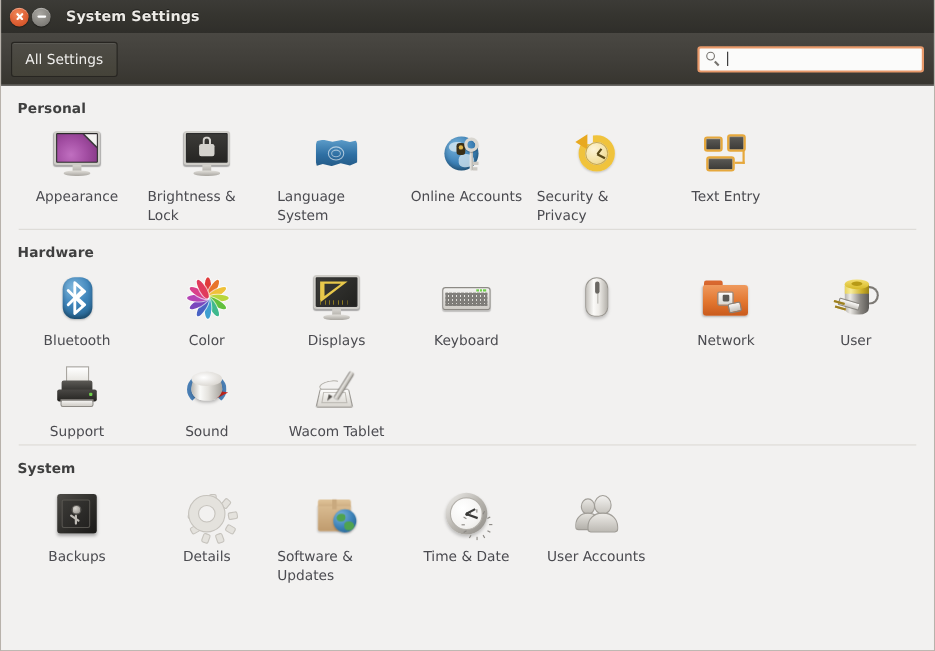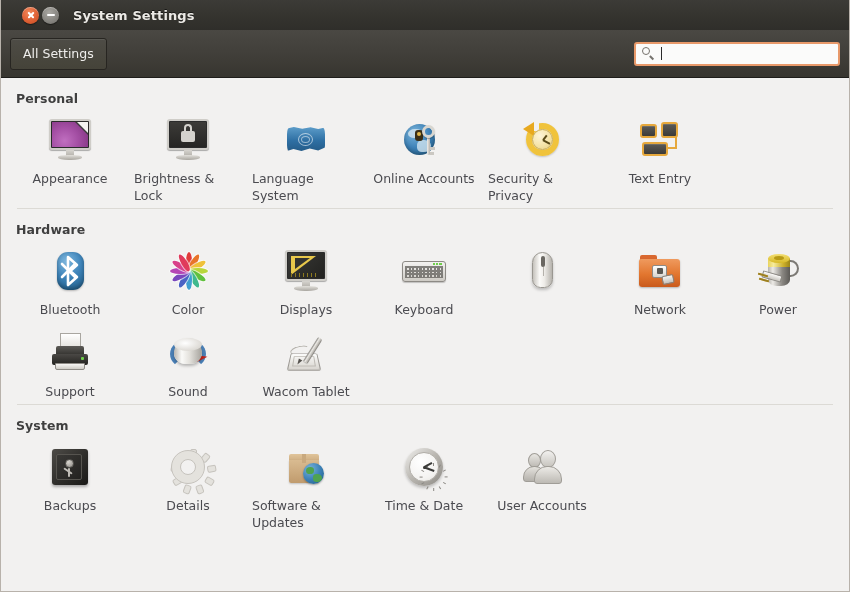--- a/index.html
+++ b/index.html
@@ -26,21 +26,21 @@
     overflow: hidden;
   }
 
   
   .titlebar {
     position: relative;
     height: 30px;
     background: linear-gradient(to bottom, #3c3b37 0%, #35342f 50%, #2f2e2a 100%);
     display: flex;
     align-items: center;
-    padding-left: 21px;
+    padding-left: 8px;
     box-sizing: border-box;
   }
   .winbtn {
     width: 17px;
     height: 17px;
     border-radius: 50%;
     position: relative;
     margin-right: 3px;
     flex: 0 0 auto;
     cursor: pointer;
@@ -1144,21 +1144,21 @@
         <div class="tile">
           <div class="tile-icon">
             <div class="ico bat-handle"></div>
             <div class="ico bat-body"></div>
             <div class="ico bat-yellow"></div>
             <div class="ico bat-top"></div>
             <div class="ico bat-cord"></div>
             <div class="ico bat-prong1"></div>
             <div class="ico bat-prong2"></div>
           </div>
-          <div class="tile-label">Power</div>
+          <div class="tile-label">User</div>
         </div>
 
         <div class="tile">
           <div class="tile-icon">
             <div class="ico pr-paper"></div>
             <div class="ico pr-top"></div>
             <div class="ico pr-body"></div>
             <div class="ico pr-led"></div>
             <div class="ico pr-tray"></div>
           </div>

